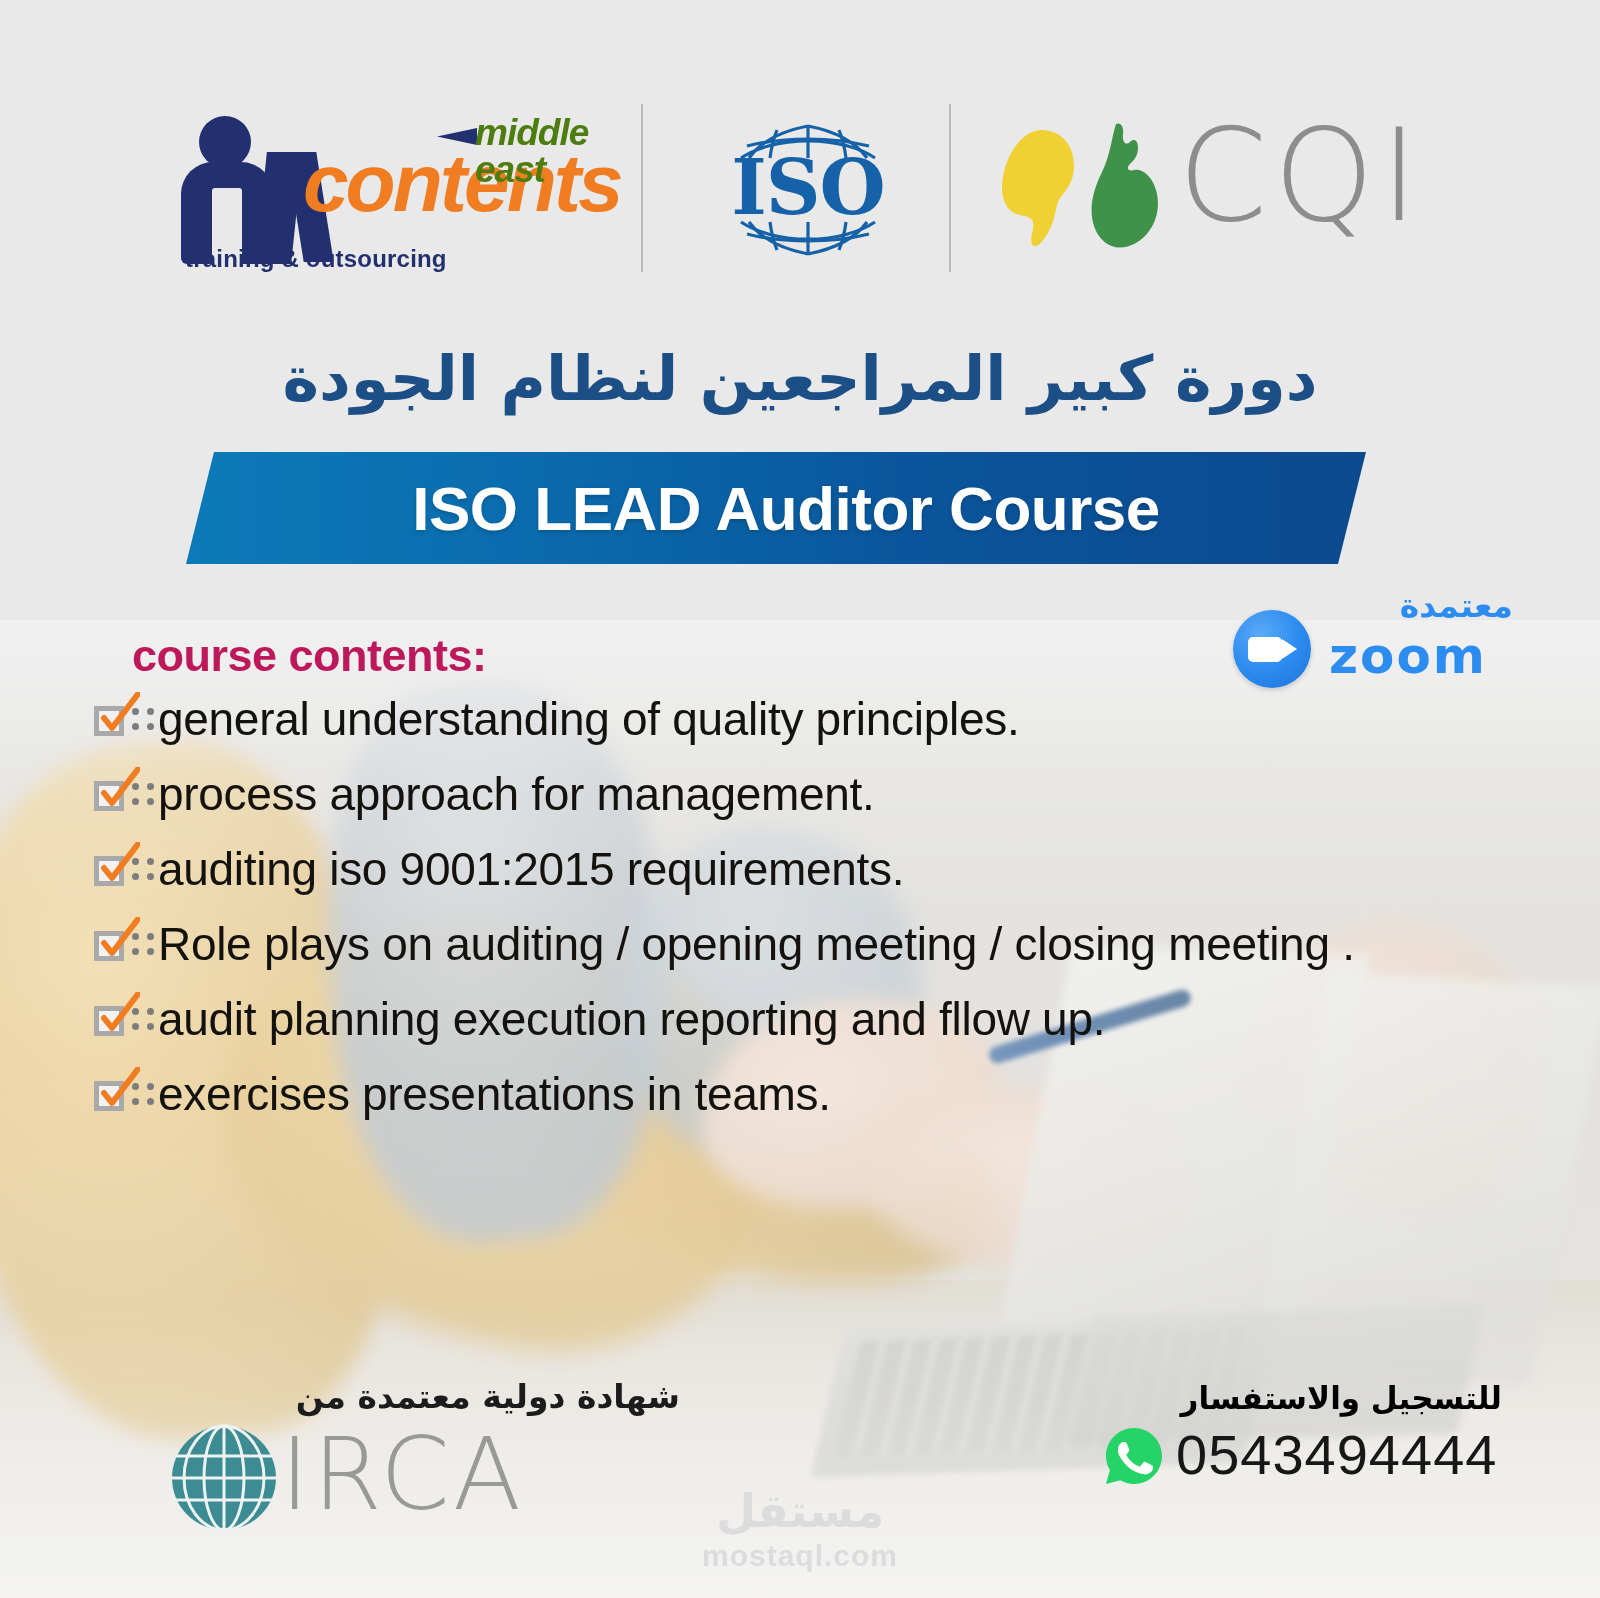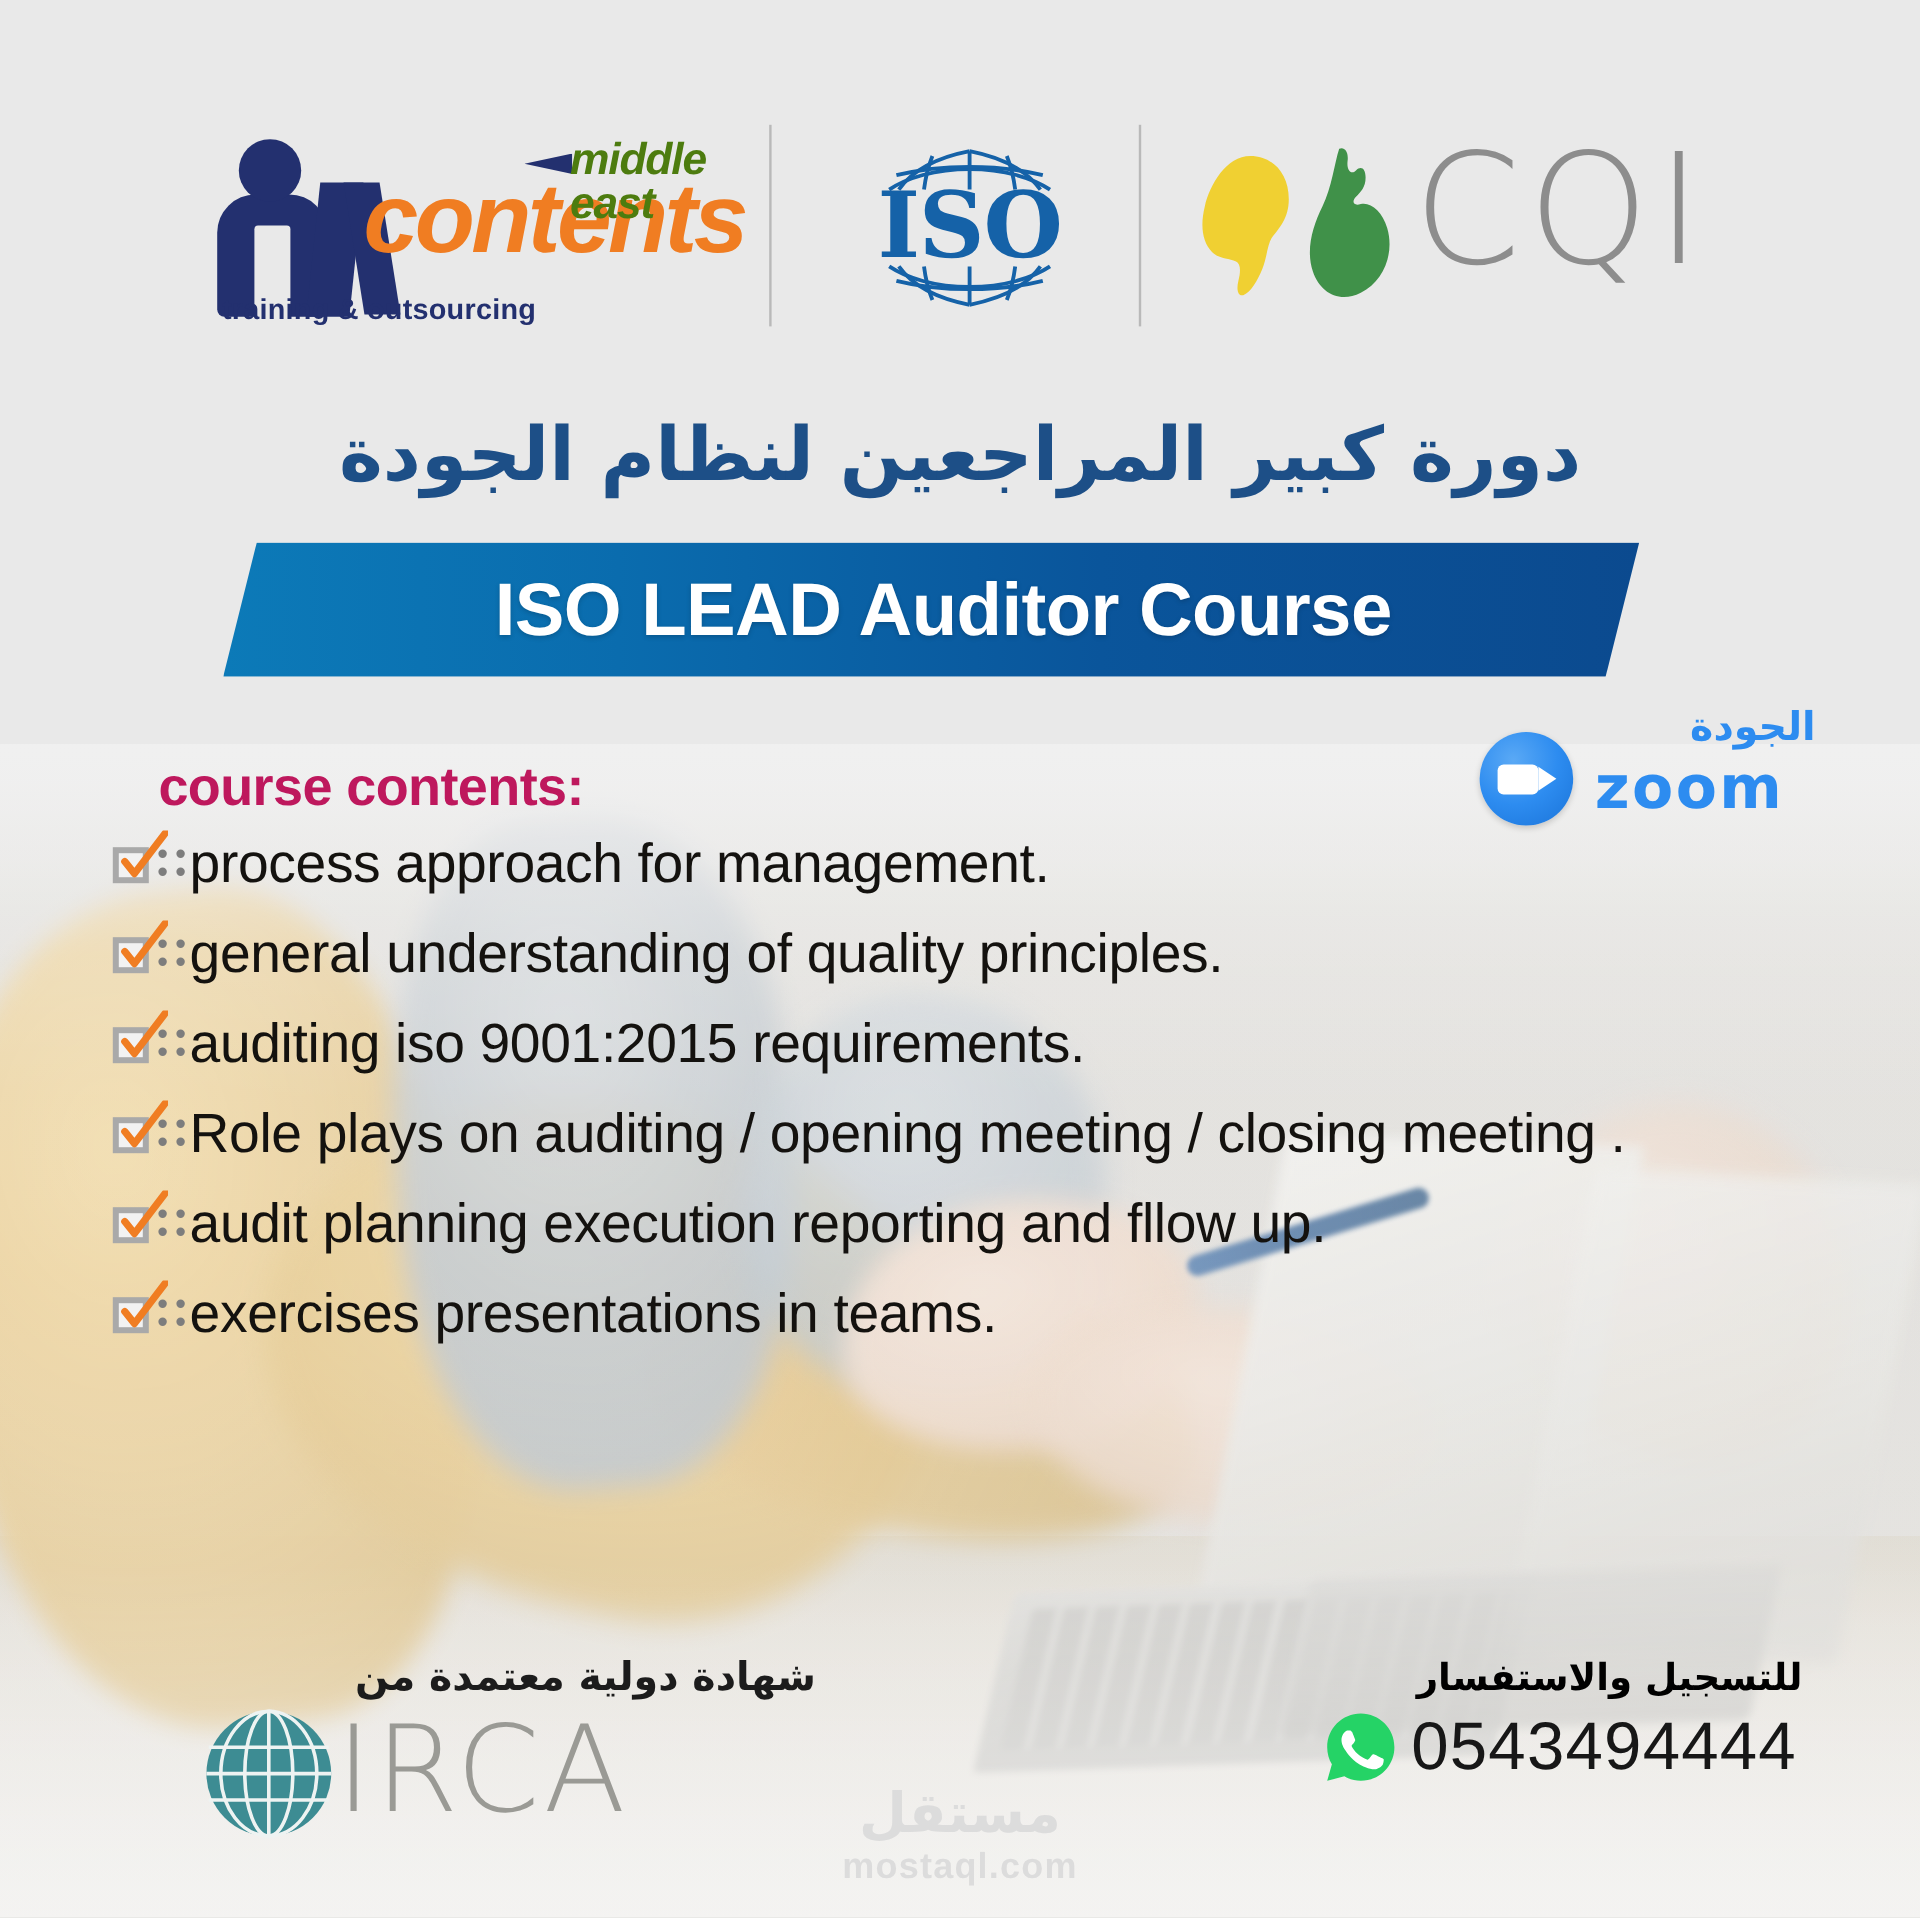--- a/index.html
+++ b/index.html
@@ -262,58 +262,58 @@
 
   <div class="banner">
     <div class="banner-text">ISO LEAD Auditor Course</div>
   </div>
 
   <div class="zoom-badge">
     <div class="zoom-circle">
       <div class="zoom-cam"></div>
       <div class="zoom-cam-tri"></div>
     </div>
-    <div class="zoom-online">الجودة</div>
+    <div class="zoom-online">معتمدة</div>
     <div class="zoom-word">zoom</div>
   </div>
 
   <div class="contents-head">course contents:</div>
 
   <div class="clist">
 
     <div class="citem">
       <div class="cbullet">
         <div class="cbox"></div>
         <svg class="ctick" viewBox="0 0 44 44">
             <path d="M8 26 L16 36 L42 2" fill="none" stroke="#f07d22" stroke-width="6" stroke-linecap="round" stroke-linejoin="round"></path>
           </svg>
         <div class="cdots">
             <i class="cdot a"></i>
             <i class="cdot b"></i>
             <i class="cdot c"></i>
             <i class="cdot d"></i>
           </div>
       </div>
+      <div class="ctext">general understanding of quality principles.</div>
+    </div>
+
+    <div class="citem">
+      <div class="cbullet">
+        <div class="cbox"></div>
+        <svg class="ctick" viewBox="0 0 44 44">
+            <path d="M8 26 L16 36 L42 2" fill="none" stroke="#f07d22" stroke-width="6" stroke-linecap="round" stroke-linejoin="round"></path>
+          </svg>
+        <div class="cdots">
+            <i class="cdot a"></i>
+            <i class="cdot b"></i>
+            <i class="cdot c"></i>
+            <i class="cdot d"></i>
+          </div>
+      </div>
       <div class="ctext">process approach for management.</div>
-    </div>
-
-    <div class="citem">
-      <div class="cbullet">
-        <div class="cbox"></div>
-        <svg class="ctick" viewBox="0 0 44 44">
-            <path d="M8 26 L16 36 L42 2" fill="none" stroke="#f07d22" stroke-width="6" stroke-linecap="round" stroke-linejoin="round"></path>
-          </svg>
-        <div class="cdots">
-            <i class="cdot a"></i>
-            <i class="cdot b"></i>
-            <i class="cdot c"></i>
-            <i class="cdot d"></i>
-          </div>
-      </div>
-      <div class="ctext">general understanding of quality principles.</div>
     </div>
 
     <div class="citem">
       <div class="cbullet">
         <div class="cbox"></div>
         <svg class="ctick" viewBox="0 0 44 44">
             <path d="M8 26 L16 36 L42 2" fill="none" stroke="#f07d22" stroke-width="6" stroke-linecap="round" stroke-linejoin="round"></path>
           </svg>
         <div class="cdots">
             <i class="cdot a"></i>

